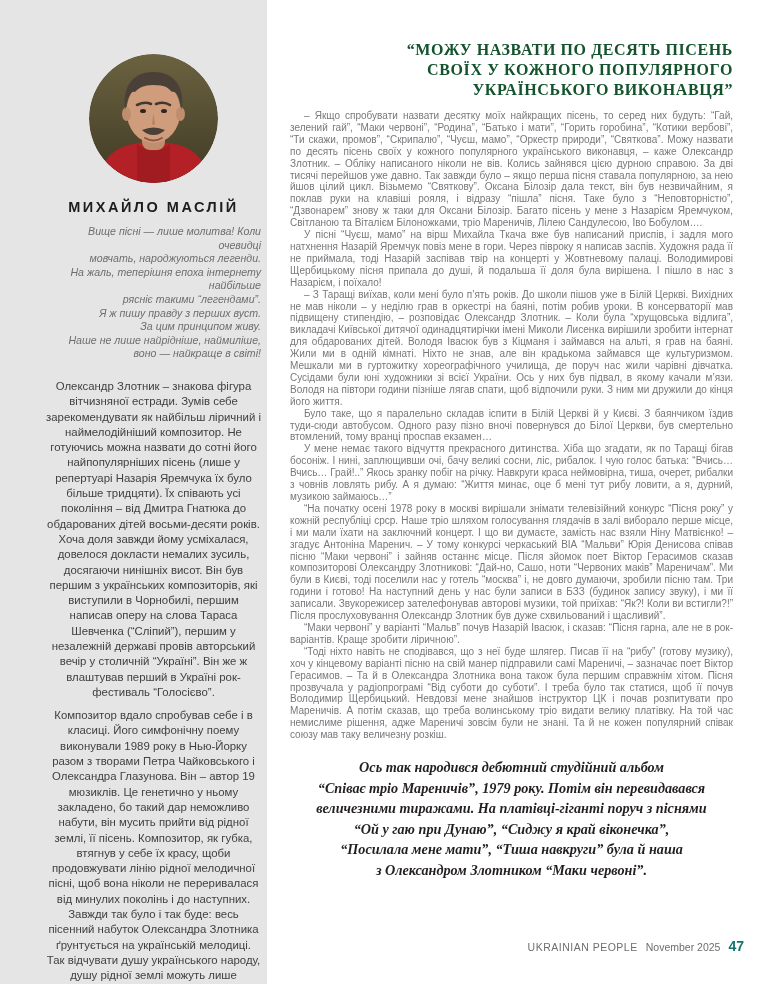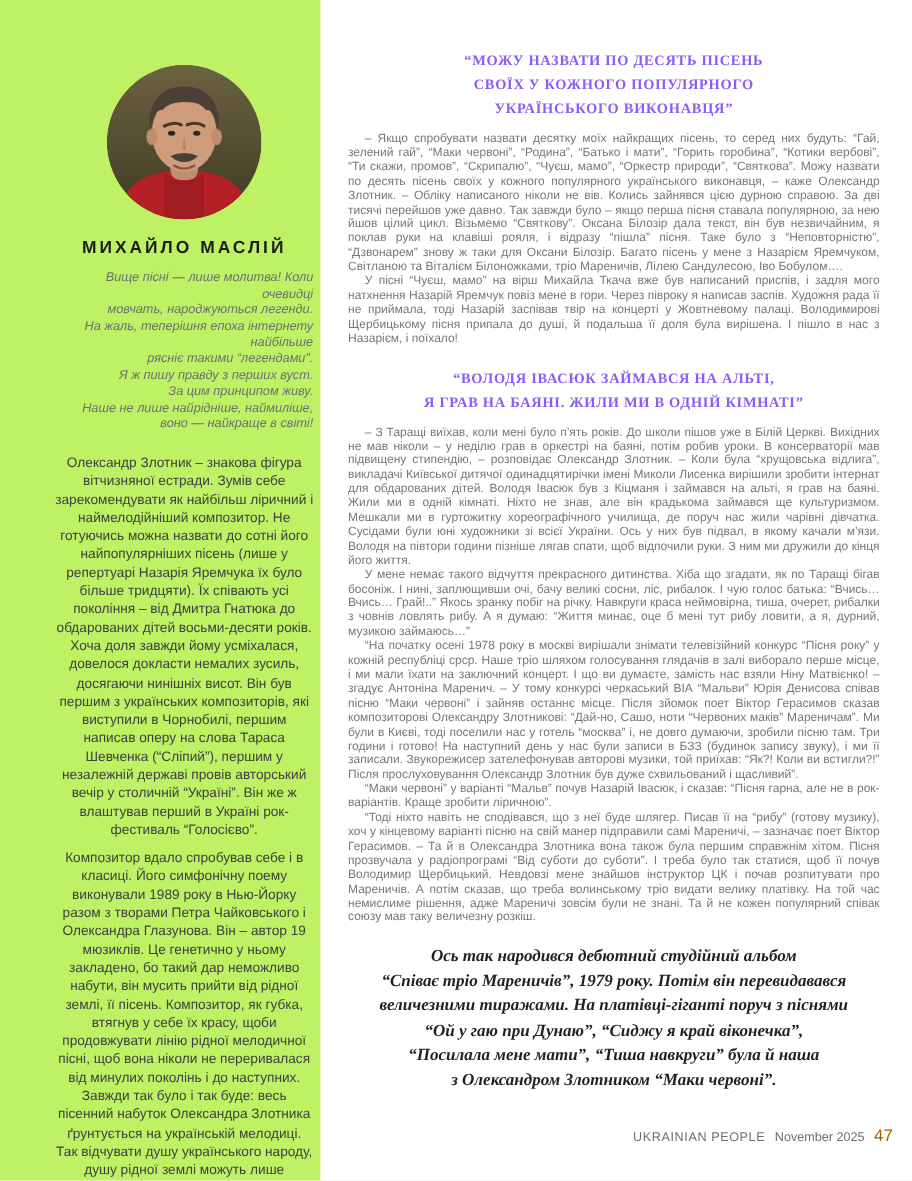--- a/index.html
+++ b/index.html
@@ -10,21 +10,21 @@
     background:#ffffff;
     overflow:hidden;
     font-family:"Liberation Sans", sans-serif;
     display:flex;
   }
   
   .sidebar{
     width:267px;
     min-width:267px;
     height:100%;
-    background:#bef264;
+    background:#e5e5e5;
     box-sizing:border-box;
     padding:54px 6px 20px 46px;
     text-align:center;
   }
   .photo-wrap{
     width:129px;height:129px;
     margin:0 auto 16px auto;
     border-radius:50%;
     overflow:hidden;
     display:block;
@@ -55,25 +55,25 @@
   
   .main{
     flex:1;
     box-sizing:border-box;
     padding:40px 27px 0 23px;
     position:relative;
   }
   h2.section-heading{
     font-family:"Liberation Serif", serif;
     font-weight:bold;
-    color:#8b5cf6;
-    font-size:12px;
+    color:#14532d;
+    font-size:16px;
     line-height:20px;
     letter-spacing:0.6px;
-    text-align:center;
+    text-align:right;
     white-space:pre-line;
     margin:0 0 10px 0;
   }
   h2.section-heading.later{margin-top:16px;}
   .body-par{
     font-size:10px;
     line-height:11.9px;
     color:#77787b;
     text-align:justify;
     text-indent:14px;
@@ -102,22 +102,22 @@
     font-size:10.5px;
     letter-spacing:0.5px;
     color:#6d6e71;
   }
   .footer .issue{
     font-size:10.5px;
     color:#6d6e71;
   }
   .footer .pagenum{
     font-size:14px;
-    font-weight:normal;
-    color:#a16207;
+    font-weight:bold;
+    color:#0f766e;
   }
 </style>
 </head>
 <body>
 
 <div class="page">
 
   <aside class="sidebar">
 
     <span class="photo-wrap">
@@ -178,23 +178,22 @@
   </aside>
 
   <main class="main">
 
     <h2 class="section-heading">“МОЖУ НАЗВАТИ ПО ДЕСЯТЬ ПІСЕНЬ
 СВОЇХ У КОЖНОГО ПОПУЛЯРНОГО
 УКРАЇНСЬКОГО ВИКОНАВЦЯ”</h2>
     <p class="body-par">– Якщо спробувати назвати десятку моїх найкращих пісень, то серед них будуть: “Гай, зелений гай”, “Маки червоні”, “Родина”, “Батько і мати”, “Горить горобина”, “Котики вербові”, “Ти скажи, промов”, “Скрипалю”, “Чуєш, мамо”, “Оркестр природи”, “Святкова”. Можу назвати по десять пісень своїх у кожного популярного українського виконавця, – каже Олександр Злотник. – Обліку написаного ніколи не вів. Колись зайнявся цією дурною справою. За дві тисячі перейшов уже давно. Так завжди було – якщо перша пісня ставала популярною, за нею йшов цілий цикл. Візьмемо “Святкову”. Оксана Білозір дала текст, він був незвичайним, я поклав руки на клавіші рояля, і відразу “пішла” пісня. Таке було з “Неповторністю”, “Дзвонарем” знову ж таки для Оксани Білозір. Багато пісень у мене з Назарієм Яремчуком, Світланою та Віталієм Білоножками, тріо Мареничів, Лілею Сандулесою, Іво Бобулом….</p>
     <p class="body-par">У пісні “Чуєш, мамо” на вірш Михайла Ткача вже був написаний приспів, і задля мого натхнення Назарій Яремчук повіз мене в гори. Через півроку я написав заспів. Художня рада її не приймала, тоді Назарій заспівав твір на концерті у Жовтневому палаці. Володимирові Щербицькому пісня припала до душі, й подальша її доля була вирішена. І пішло в нас з Назарієм, і поїхало!</p>
 
-    <h2 class="section-heading later">“ВОЛОДЯ ІВАСЮК ЗАЙМАВСЯ НА АЛЬТІ,
-Я ГРАВ НА БАЯНІ. ЖИЛИ МИ В ОДНІЙ КІМНАТІ”</h2>
     <p class="body-par">– З Таращі виїхав, коли мені було п’ять років. До школи пішов уже в Білій Церкві. Вихідних не мав ніколи – у неділю грав в оркестрі на баяні, потім робив уроки. В консерваторії мав підвищену стипендію, – розповідає Олександр Злотник. – Коли була “хрущовська відлига”, викладачі Київської дитячої одинадцятирічки імені Миколи Лисенка вирішили зробити інтернат для обдарованих дітей. Володя Івасюк був з Кіцманя і займався на альті, я грав на баяні. Жили ми в одній кімнаті. Ніхто не знав, але він крадькома займався ще культуризмом. Мешкали ми в гуртожитку хореографічного училища, де поруч нас жили чарівні дівчатка. Сусідами були юні художники зі всієї України. Ось у них був підвал, в якому качали м’язи. Володя на півтори години пізніше лягав спати, щоб відпочили руки. З ним ми дружили до кінця його життя.</p>
+    <p class="body-par">Було таке, що я паралельно складав іспити в Білій Церкві й у Києві. З баянчиком їздив туди-сюди автобусом. Одного разу пізно вночі повернувся до Білої Церкви, був смертельно втомлений, тому вранці проспав екзамен…</p>
     <p class="body-par">У мене немає такого відчуття прекрасного дитинства. Хіба що згадати, як по Таращі бігав босоніж. І нині, заплющивши очі, бачу великі сосни, ліс, рибалок. І чую голос батька: “Вчись… Вчись… Грай!..” Якось зранку побіг на річку. Навкруги краса неймовірна, тиша, очерет, рибалки з човнів ловлять рибу. А я думаю: “Життя минає, оце б мені тут рибу ловити, а я, дурний, музикою займаюсь…”</p>
 
     <p class="body-par">“На початку осені 1978 року в москві вирішали знімати телевізійний конкурс “Пісня року” у кожній республіці срср. Наше тріо шляхом голосування глядачів в залі виборало перше місце, і ми мали їхати на заключний концерт. І що ви думаєте, замість нас взяли Ніну Матвієнко! – згадує Антоніна Маренич. – У тому конкурсі черкаський ВІА “Мальви” Юрія Денисова співав пісню “Маки червоні” і зайняв останнє місце. Після зйомок поет Віктор Герасимов сказав композиторові Олександру Злотникові: “Дай-но, Сашо, ноти “Червоних маків” Мареничам”. Ми були в Києві, тоді поселили нас у готель “москва” і, не довго думаючи, зробили пісню там. Три години і готово! На наступний день у нас були записи в БЗЗ (будинок запису звуку), і ми її записали. Звукорежисер зателефонував авторові музики, той приїхав: “Як?! Коли ви встигли?!” Після прослуховування Олександр Злотник був дуже схвильований і щасливий”.</p>
     <p class="body-par">“Маки червоні” у варіанті “Мальв” почув Назарій Івасюк, і сказав: “Пісня гарна, але не в рок-варіантів. Краще зробити ліричною”.</p>
     <p class="body-par">“Тоді ніхто навіть не сподівався, що з неї буде шлягер. Писав її на “рибу” (готову музику), хоч у кінцевому варіанті пісню на свій манер підправили самі Мареничі, – зазначає поет Віктор Герасимов. – Та й в Олександра Злотника вона також була першим справжнім хітом. Пісня прозвучала у радіопрограмі “Від суботи до суботи”. І треба було так статися, щоб її почув Володимир Щербицький. Невдовзі мене знайшов інструктор ЦК і почав розпитувати про Мареничів. А потім сказав, що треба волинському тріо видати велику платівку. На той час немислиме рішення, адже Мареничі зовсім були не знані. Та й не кожен популярний співак союзу мав таку величезну розкіш.</p>
 
     <div class="closing-quote">Ось так народився дебютний студійний альбом
 “Співає тріо Мареничів”, 1979 року. Потім він перевидавався
 величезними тиражами. На платівці-гіганті поруч з піснями
 “Ой у гаю при Дунаю”, “Сиджу я край віконечка”,

